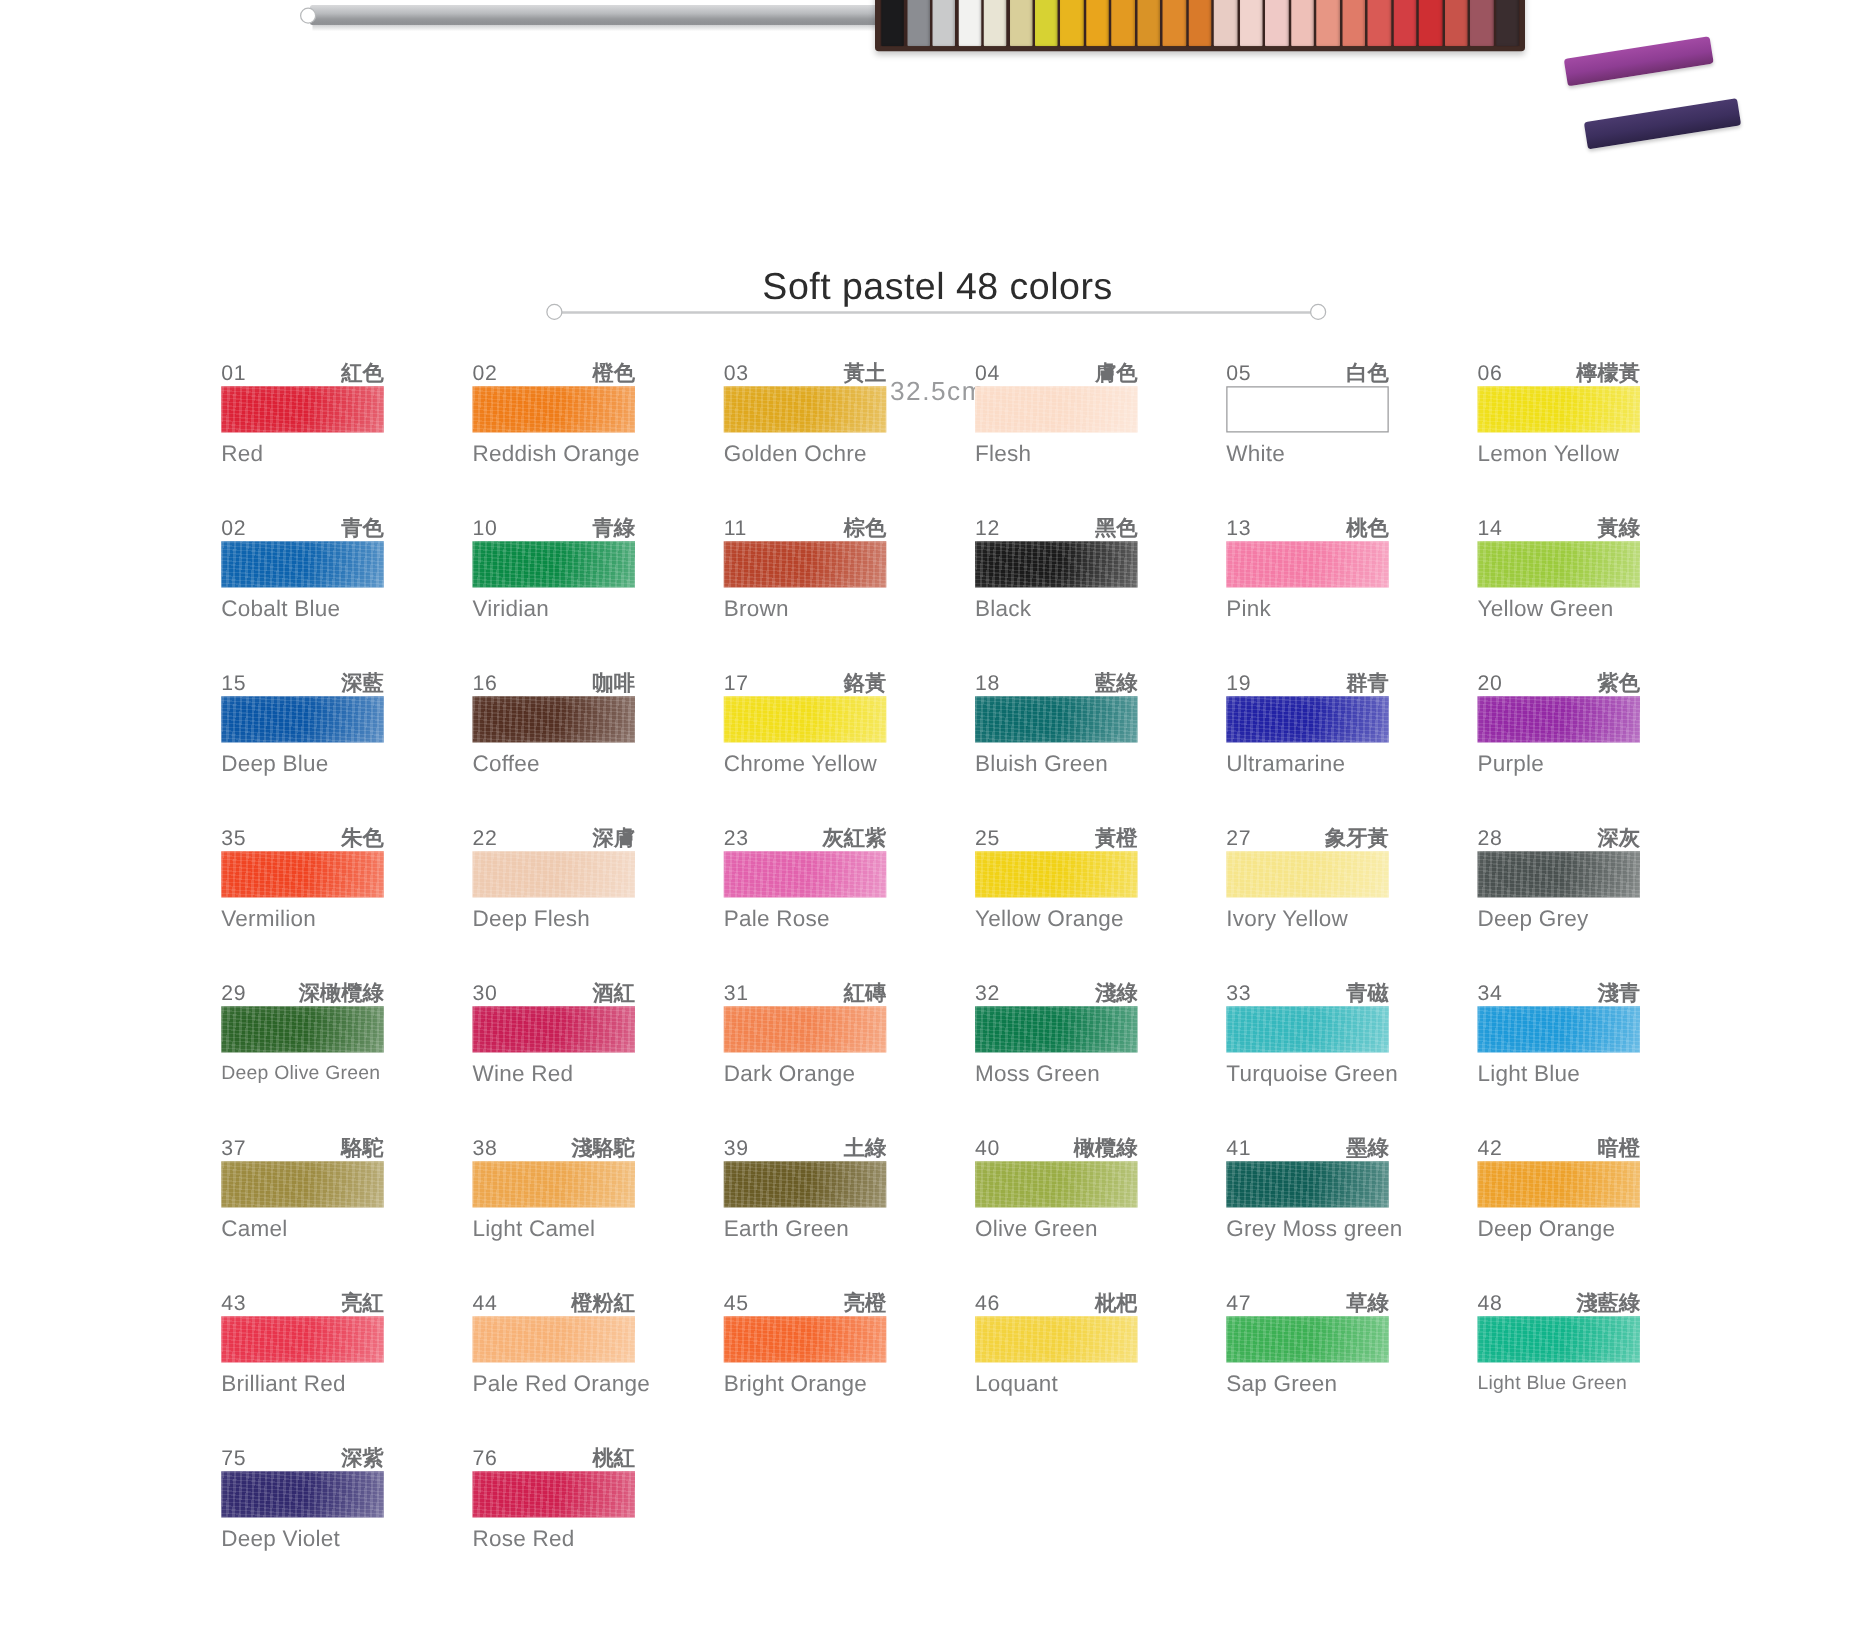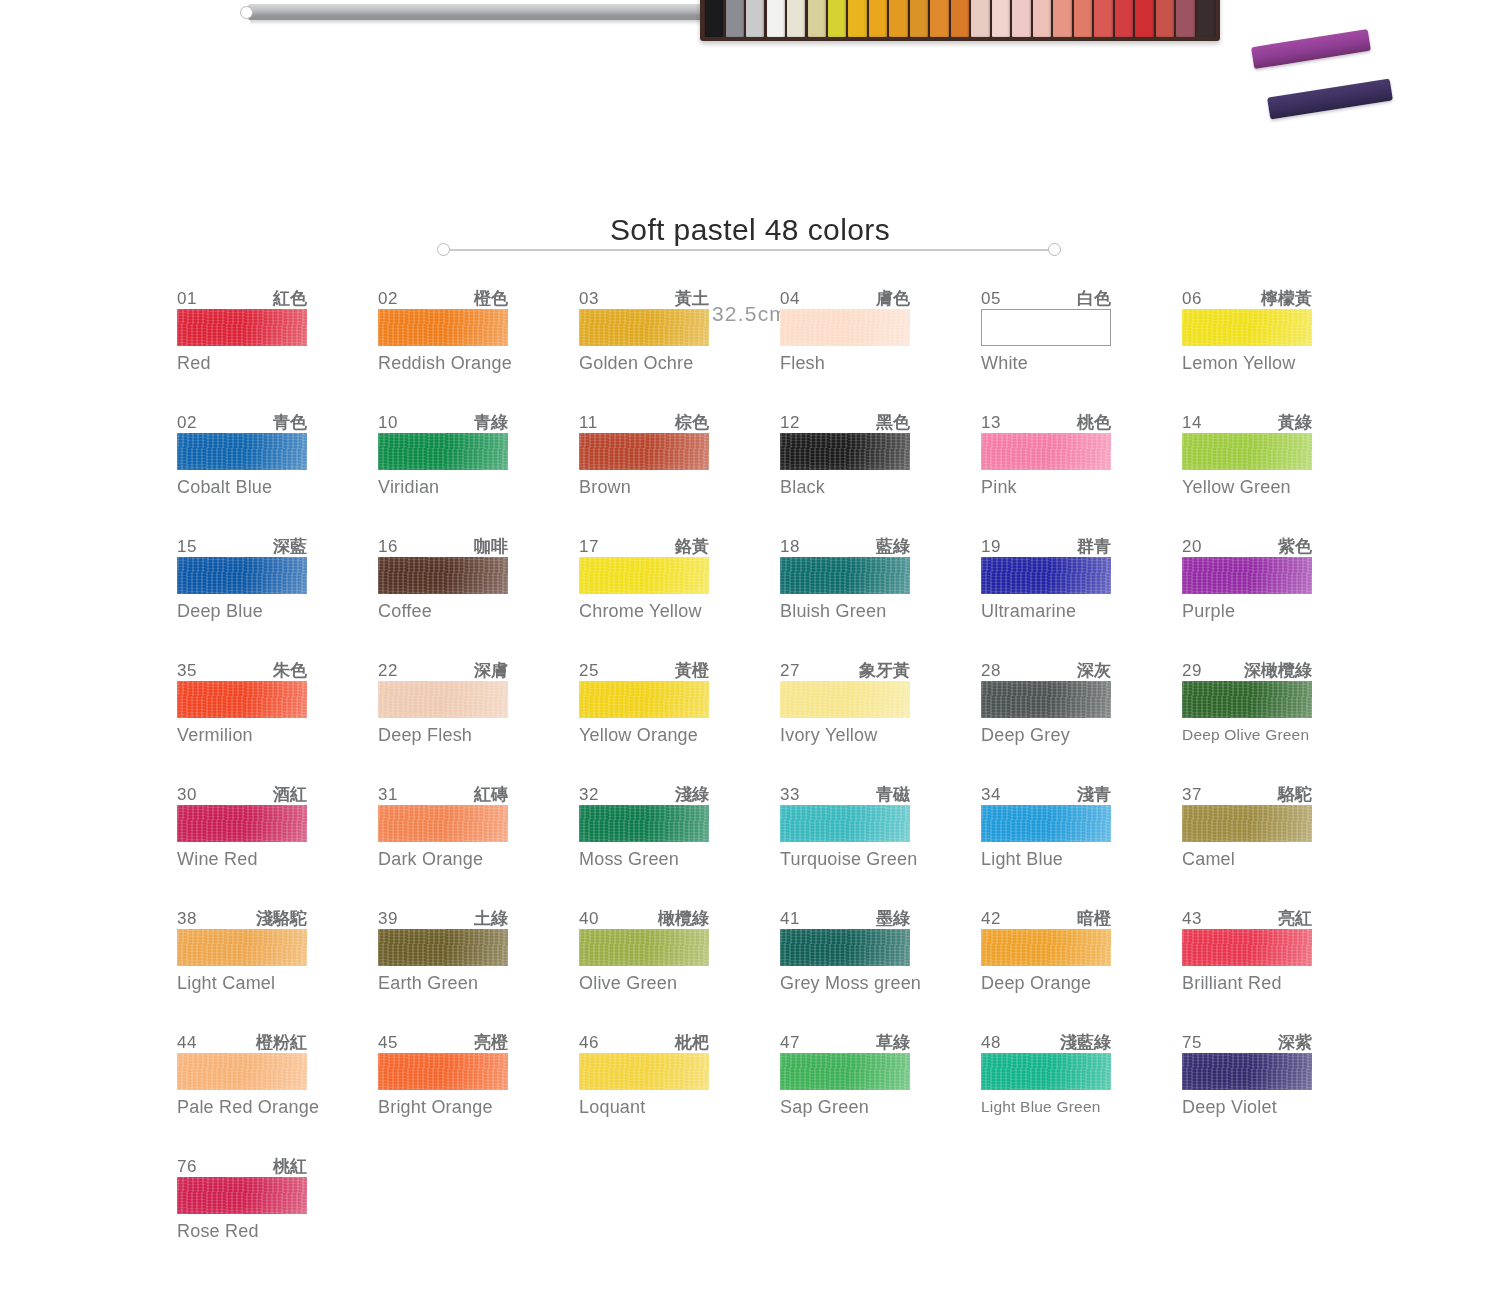--- a/index.html
+++ b/index.html
@@ -342,20 +342,30 @@
         <span class="code-num">22</span>
         <span class="code-cn">深膚</span>
       </div>
       <div class="chip" style="background: rgb(238, 202, 176);">
         <div class="grain"></div>
       </div>
       <div class="en-name">Deep Flesh</div>
     </div>
     <div class="swatch-cell">
       <div class="code-row">
+        <span class="code-num">23</span>
+        <span class="code-cn">灰紅紫</span>
+      </div>
+      <div class="chip" style="background: rgb(226, 98, 173);">
+        <div class="grain"></div>
+      </div>
+      <div class="en-name">Pale Rose</div>
+    </div>
+    <div class="swatch-cell">
+      <div class="code-row">
         <span class="code-num">25</span>
         <span class="code-cn">黃橙</span>
       </div>
       <div class="chip" style="background: rgb(241, 210, 22);">
         <div class="grain"></div>
       </div>
       <div class="en-name">Yellow Orange</div>
     </div>
     <div class="swatch-cell">
       <div class="code-row">

